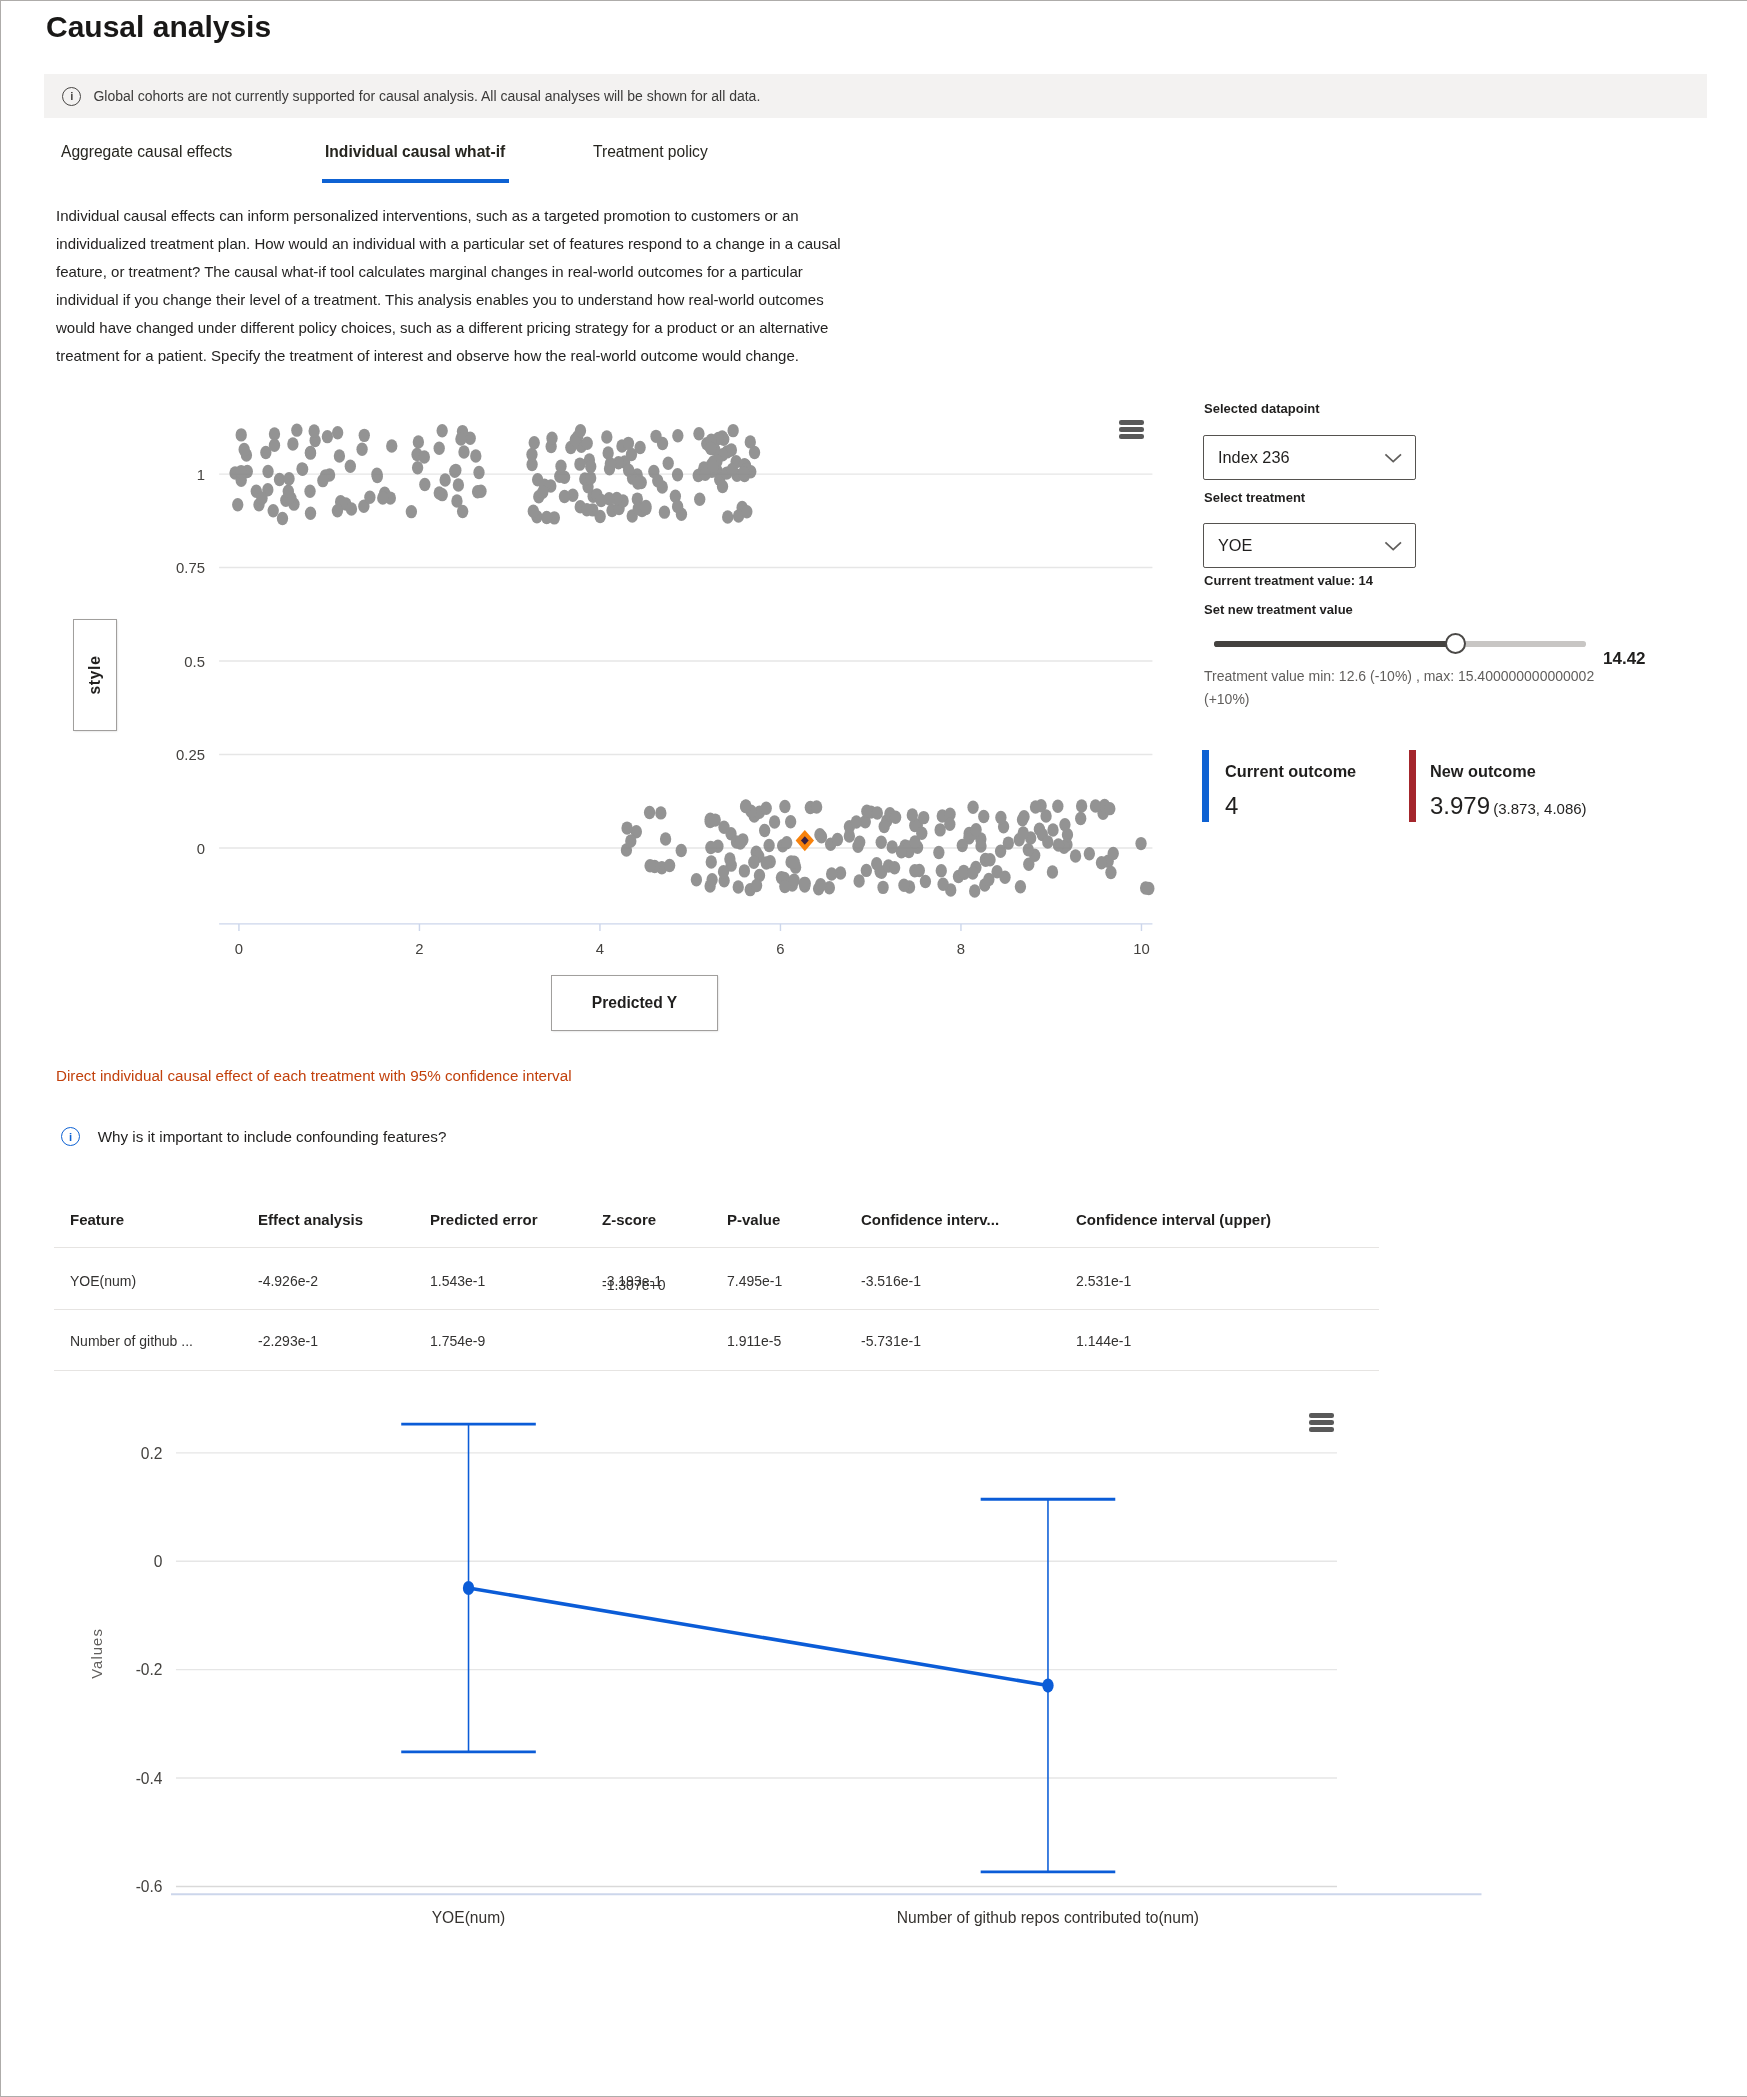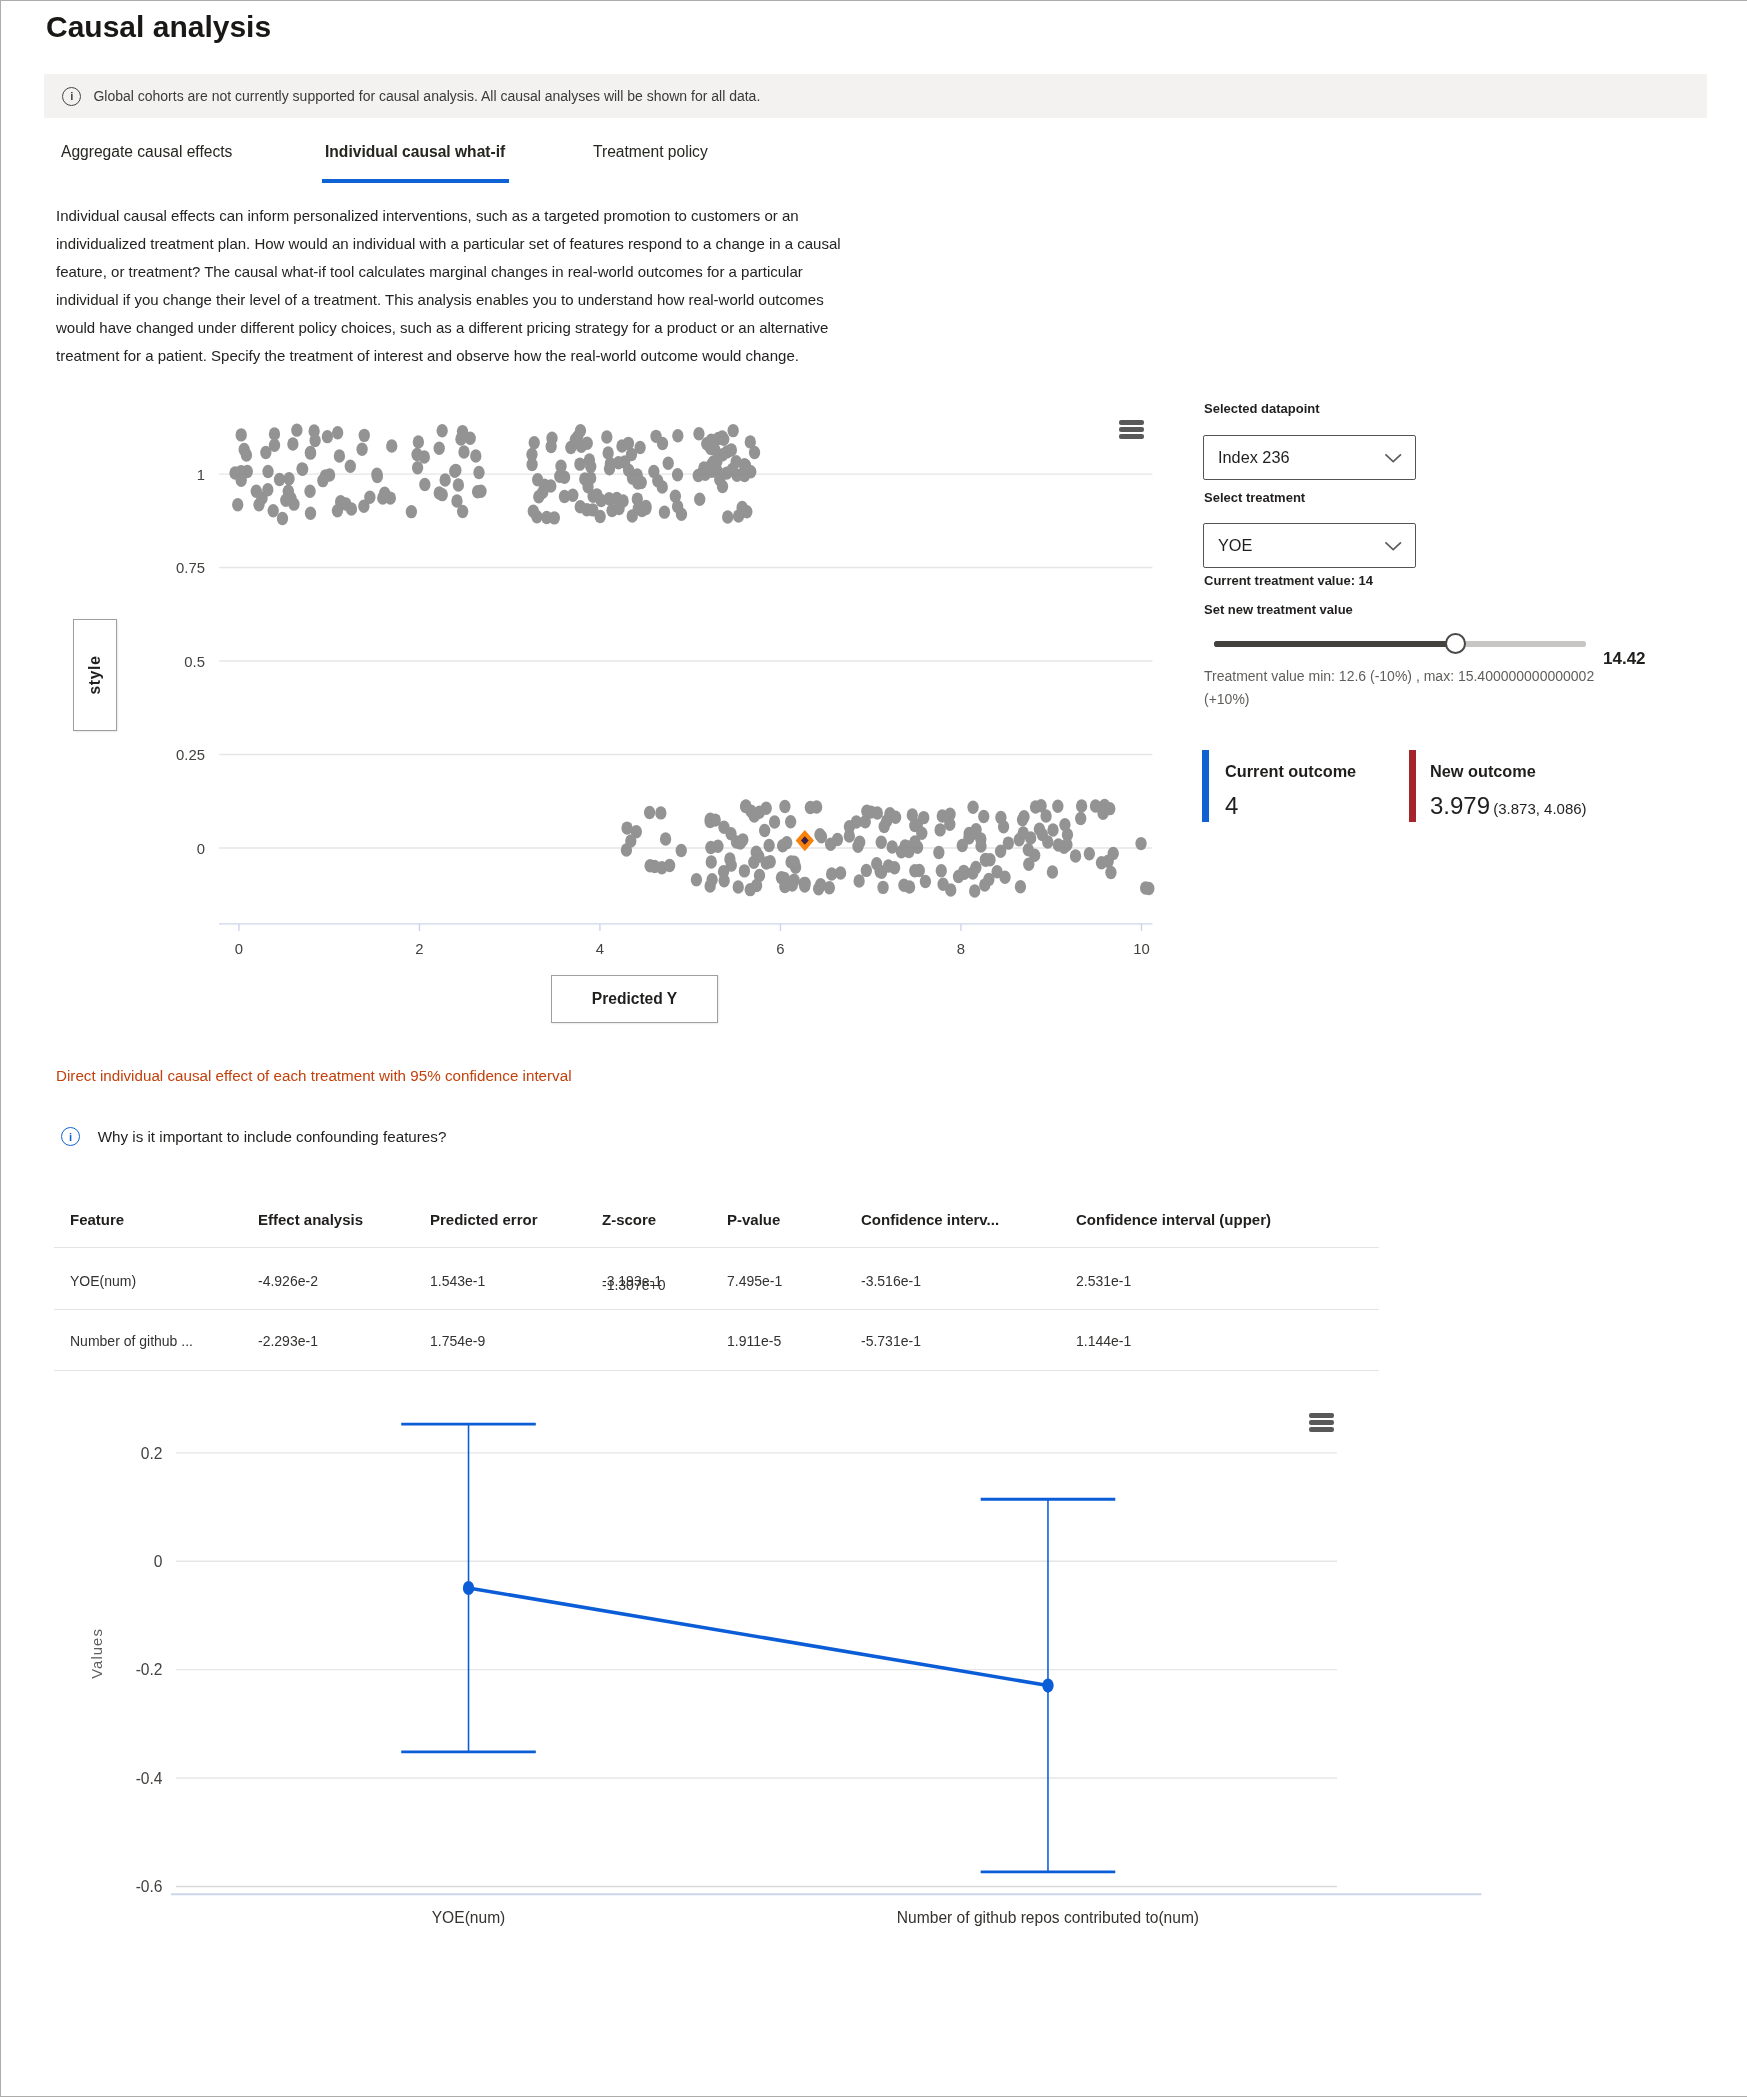--- a/index.html
+++ b/index.html
@@ -21,21 +21,21 @@
   .tab-sel{font-weight:600;}
   .tab-underline{position:absolute;left:-3.5px;right:-3.5px;top:36px;height:3.5px;background:#0e62d3;}
   .intro{left:55px;top:201px;font-size:15px;line-height:28px;color:#242322;}
   .intro div{white-space:nowrap;}
   .ham{width:25px;cursor:pointer;}
   .ham span{display:block;width:25px;height:5px;border-radius:2.1px;background:#595959;margin-bottom:2.1px;}
   .axis-btn{border:0.7px solid #a19f9d;background:#fff;box-shadow:0.7px 1.4px 2.1px rgba(0,0,0,0.18);
     display:flex;align-items:center;justify-content:center;font-weight:600;cursor:pointer;}
   .style-btn{left:72px;top:618px;width:44px;height:112px;font-size:15.6px;}
   .style-btn span{transform:rotate(-90deg);letter-spacing:0.7px;}
-  .predy-btn{left:550px;top:974px;width:167px;height:48px;font-size:15.6px;}
+  .predy-btn{left:550px;top:974px;width:167px;height:56px;font-size:15.6px;}
   .panel-label{font-size:13px;font-weight:600;color:#201f1e;}
   .dropdown{width:213px;height:45px;border:1.4px solid #55524f;border-radius:2.1px;background:#fff;
     display:flex;align-items:center;padding:0 12.8px 0 14px;font-size:16.3px;cursor:pointer;}
   .dropdown .dd-text{flex:1;}
   .note{font-size:14px;color:#605e5c;line-height:23.4px;}
   .slider-track{height:5.7px;border-radius:2.8px;background:#c8c6c4;}
   .slider-fill{height:5.7px;border-radius:2.8px;background:#44423f;}
   .slider-knob{width:21px;height:21px;border-radius:50%;background:#fff;border:2.1px solid #4a4846;cursor:pointer;}
   .slider-val{font-size:17px;font-weight:600;margin-top:15px;}
   .outcome-bar{width:7px;height:72px;}

